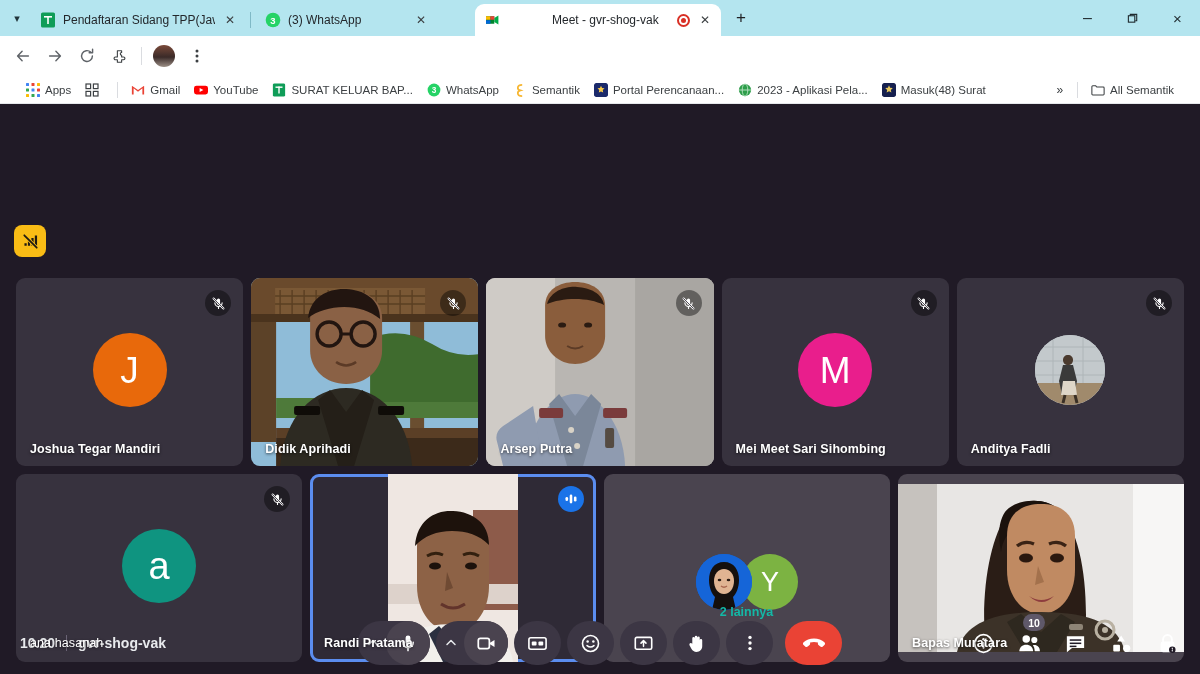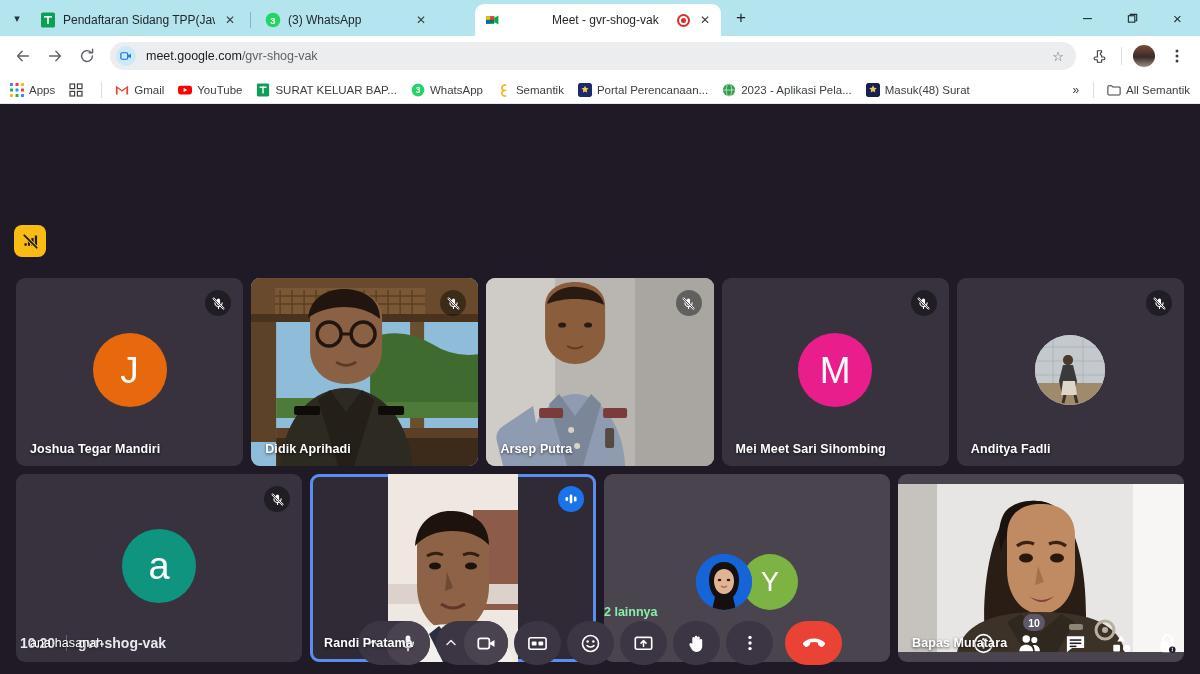--- a/index.html
+++ b/index.html
@@ -66,21 +66,21 @@
   .omni-url{ font-size:12.5px; color:#202124; white-space:nowrap; }
   .omni-url .muted{ color:#5f6368; }
   .omni-star{ margin-left:auto; color:#5f6368; font-size:13px; }
   .tb-right{ display:flex; align-items:center; gap:3px; }
   .avatar-btn{ width:22px;height:22px;border-radius:50%;overflow:hidden;flex:none;
     background:linear-gradient(180deg,#7a4a3a 0%,#3a2a28 55%,#9c8f86 100%); }
   .vsep{ width:1px;height:18px;background:#dadce0;margin:0 4px; }
 
   
   .bookmarks{ height:28px; background:#fff; display:flex; align-items:center;
-              gap:2px; padding:0 4px; font-size:11.5px; color:#3c4043; border-bottom:1px solid #e6e8eb; }
+              gap:2px; padding:0 20px; font-size:11.5px; color:#3c4043; border-bottom:1px solid #e6e8eb; }
   .bm{ display:flex; align-items:center; gap:5px; padding:3px 6px; border-radius:4px; white-space:nowrap; }
   .bm-ico{ width:14px;height:14px;flex:none;display:block;border-radius:2px; }
   .bm-grid{ width:14px;height:14px;flex:none; }
   .bm-sep{ width:1px;height:16px;background:#dadce0;margin:0 5px; }
   .bm-right{ margin-left:auto; display:flex; align-items:center; gap:2px; }
   .chev{ padding:3px 7px; color:#3c4043; font-size:12px; }
 
   
   .meet{ height:572px; background:#201a26; position:relative; }
   .badge-net{
@@ -122,22 +122,22 @@
   }
   .avatar.small{ width:70px;height:70px;font-size:34px; }
   .photo{ position:absolute; inset:0; }
 
   .dual-av{ position:absolute; left:50%; top:80px; transform:translateX(-50%);
             display:flex; align-items:center; }
   .dual-av .a1{ width:56px;height:56px;border-radius:50%;overflow:hidden;position:relative;z-index:2;
                 background:#1565d8; }
   .dual-av .a2{ width:56px;height:56px;border-radius:50%;background:#7cb342;margin-left:-10px;
                 display:flex;align-items:center;justify-content:center;color:#fff;font-size:27px; }
-  .more-label{ position:absolute; left:0; right:1px; top:131px; 
-               color:#86efac; font-size:12.5px; font-weight:700; }
+  .more-label{ position:absolute; left:0; right:1px; top:131px; text-align:center;
+               color:#14b8a6; font-size:12.5px; font-weight:700; }
 
   
   .meetbar{ position:absolute; left:0; right:0; bottom:0; height:66px; }
   .meet-left{ position:absolute; left:20px; top:0; height:66px; display:flex;
               align-items:center; gap:11px; color:#e8eaed; font-size:14px; font-weight:700; }
   .meet-left .bar{ width:1px;height:16px;background:#6b6476; }
   .meet-center{ position:absolute; left:50%; transform:translateX(-50%); top:0;
                 height:66px; display:flex; align-items:center; gap:6px; }
   .ctrl{ width:47px;height:44px;border-radius:22px;background:#3c3644;
          display:flex;align-items:center;justify-content:center; }
@@ -221,30 +221,20 @@
           <path d="M4 10h11.5M11 4.8l5 5.2-5 5.2" fill="none" stroke="#5f6368" stroke-width="1.6" stroke-linecap="round" stroke-linejoin="round"></path>
         </svg>
     </div>
     <div class="navbtn">
       <svg width="18" height="18" viewBox="0 0 20 20">
           <path d="M16 10a6 6 0 1 1-1.9-4.35" fill="none" stroke="#5f6368" stroke-width="1.6" stroke-linecap="round"></path>
           <path d="M16.2 2.6v3.8h-3.8" fill="none" stroke="#5f6368" stroke-width="1.6" stroke-linecap="round" stroke-linejoin="round"></path>
         </svg>
     </div>
 
-    <div class="omnibox">
-      <span class="omni-chip">
-        <svg width="12" height="12" viewBox="0 0 14 14">
-            <rect x="1" y="3.2" width="8" height="7.6" rx="1.4" fill="none" stroke="#1a73e8" stroke-width="1.4"></rect>
-            <path d="M9.4 6.2l3.3-1.9v5.4L9.4 7.8z" fill="#1a73e8"></path>
-          </svg>
-      </span>
-      <span class="omni-url"><span>meet.google.com</span><span class="muted">/gvr-shog-vak</span></span>
-      <span class="omni-star">☆</span>
-    </div>
 
     <div class="tb-right">
       <div class="navbtn">
         <svg width="17" height="17" viewBox="0 0 20 20">
             <path d="M7.5 3.2h5v2.1a1.6 1.6 0 1 0 0 3.2v2.1h2.3a1.6 1.6 0 1 1 0 3.2H12.5v3h-5v-3H5.2a1.6 1.6 0 1 1 0-3.2H7.5z" fill="none" stroke="#3c4043" stroke-width="1.3" stroke-linejoin="round"></path>
           </svg>
       </div>
       <div class="vsep"></div>
       <div class="navbtn">
         <span class="avatar-btn"></span>

